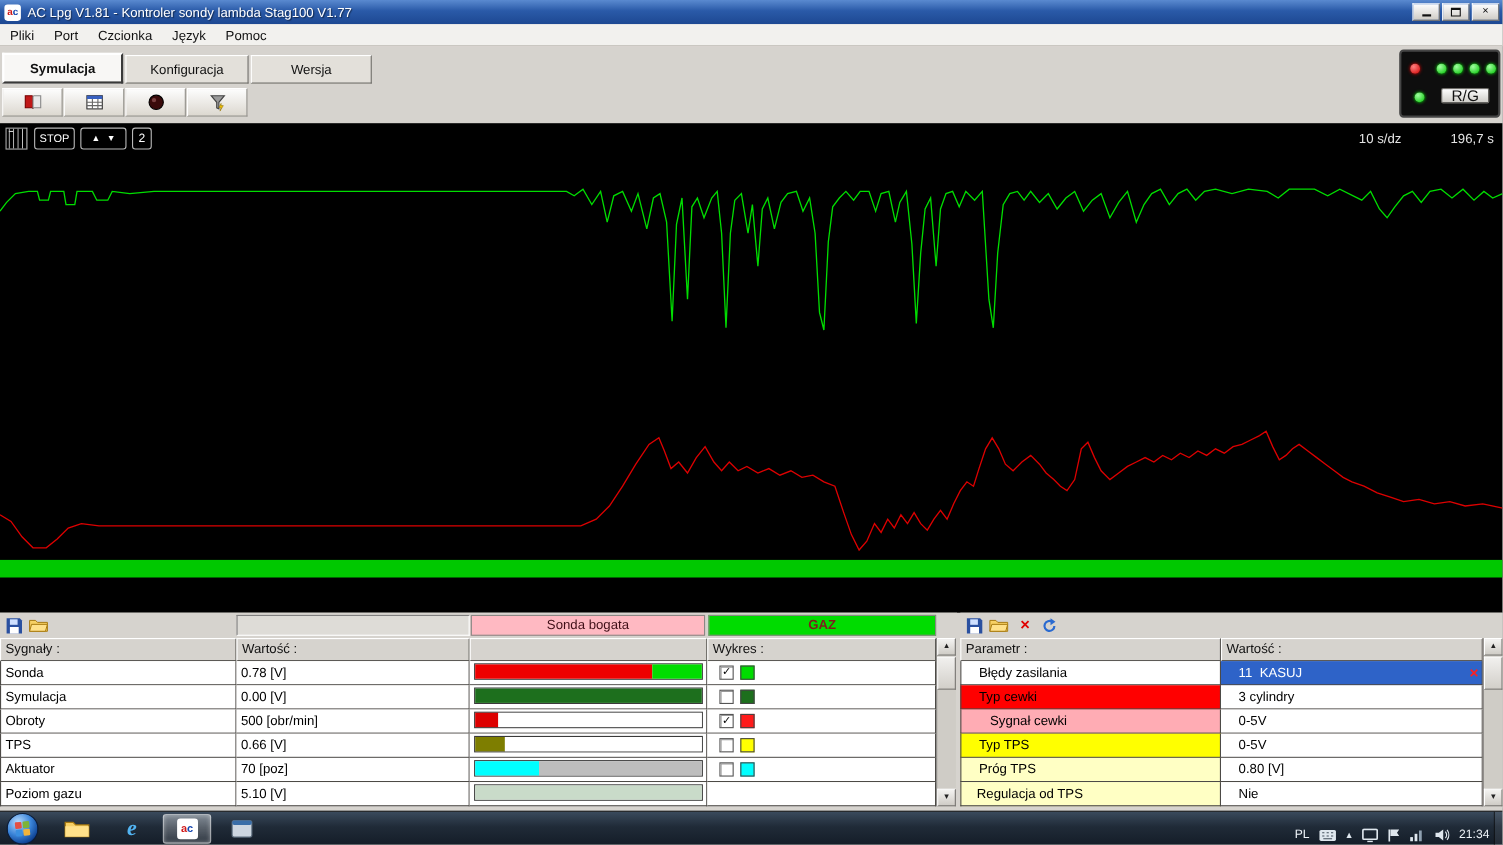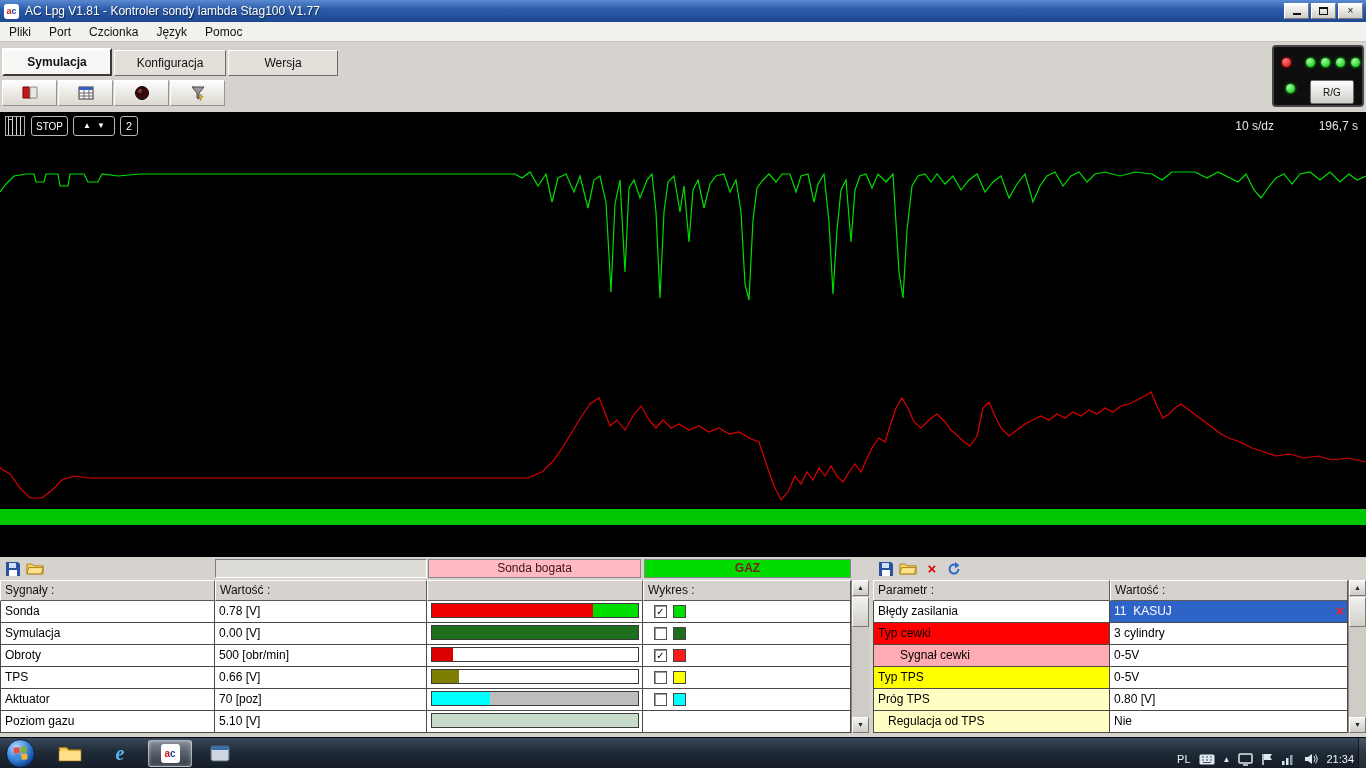--- a/index.html
+++ b/index.html
@@ -37,23 +37,23 @@
   .tbtn { position:absolute; top:80px; width:55px; height:26px; background:linear-gradient(#fdfdfd,#dcd8d0);
     border:1px solid #97958f; border-top-color:#fff; border-left-color:#fff;
     display:flex; align-items:center; justify-content:center; }
 
   
   .led-panel { position:absolute; left:1272px; top:45px; width:92px; height:62px; background:#0e0e0e;
     border:2px solid #454545; border-radius:4px; }
   .led { position:absolute; width:9px; height:9px; border-radius:50%; }
   .led.red { background:radial-gradient(circle at 35% 30%, #ff8080, #d00000); box-shadow:0 0 3px #f00; }
   .led.green { background:radial-gradient(circle at 35% 30%, #a0ffa0, #00c000); box-shadow:0 0 3px #0f0; }
-  .rg-btn { position:absolute; left:36px; top:33px; width:44px; height:24px;
+  .rg-btn { position:absolute; left:36px; top:33px; width:44px; height:14px;
     background:linear-gradient(#fefefe,#cfcdc8); border:1px solid #6f6d69; border-radius:2px;
-    font-size:10px; display:flex; align-items:center; justify-content:center; color:#111; }
+    font-size:14px; display:flex; align-items:center; justify-content:center; color:#111; }
 
   
   .scope { position:absolute; left:0; top:112px; width:1366px; height:445px; background:#000;text-align:center; }
   .scope svg { position:absolute; left:0; top:0; }
   .grid-btn { position:absolute; left:5px; top:4px; width:20px; height:20px; border:1px solid #aaa;
     background:
       linear-gradient(#cfcfcf 1px, transparent 1px) 2px 2px / 4px 4px no-repeat padding-box,
       linear-gradient(90deg,#cfcfcf 1px, transparent 1px) 2px 2px / 4px 4px, #000; }
   .scope-btn { position:absolute; top:4px; height:20px; border:1px solid #b8b8b8; border-radius:3px;
     color:#fff; display:flex; align-items:center; justify-content:center; font-size:10px; background:#000; }
@@ -94,21 +94,21 @@
 
   
   .file-field { position:absolute; left:215px; top:2px; width:212px; height:19px; background:#dedcd7;
     border:1px solid #808080; border-right-color:#fff; border-bottom-color:#fff; }
   .status-cell { position:absolute; top:2px; height:19px; border:1px solid #8a8884; text-align:center;
     line-height:17px; color:#7f1d1d; }
   #status-rich { left:428px; width:213px; background:#ffb9c2; color:#401018; }
   #status-gas { left:644px; width:207px; background:#00dc00; font-weight:bold; }
 
   
-  .pc { line-height:20px; padding-left:4px; }
+  .pc { line-height:20px; padding-left:16px; }
   .param-value { position:relative; }
   .param-value.selected { background:#2e63c8; color:#fff; }
   .pv-text { white-space:pre; }
   .delete-x { position:absolute; right:3px; top:0; color:#ff2020; font-weight:bold; font-size:14px; line-height:20px; }
   .hdr-x { color:#e00000; font-weight:bold; font-size:15px; }
 
   
   .taskbar { position:absolute; left:0; top:737px; width:100%; height:31px;
     background:linear-gradient(to bottom,#3a4a5c,#202b38 45%,#141d28); border-top:1px solid #06090d; }
   .orb { position:absolute; left:6px; top:1px; width:29px; height:29px; border-radius:50%;

